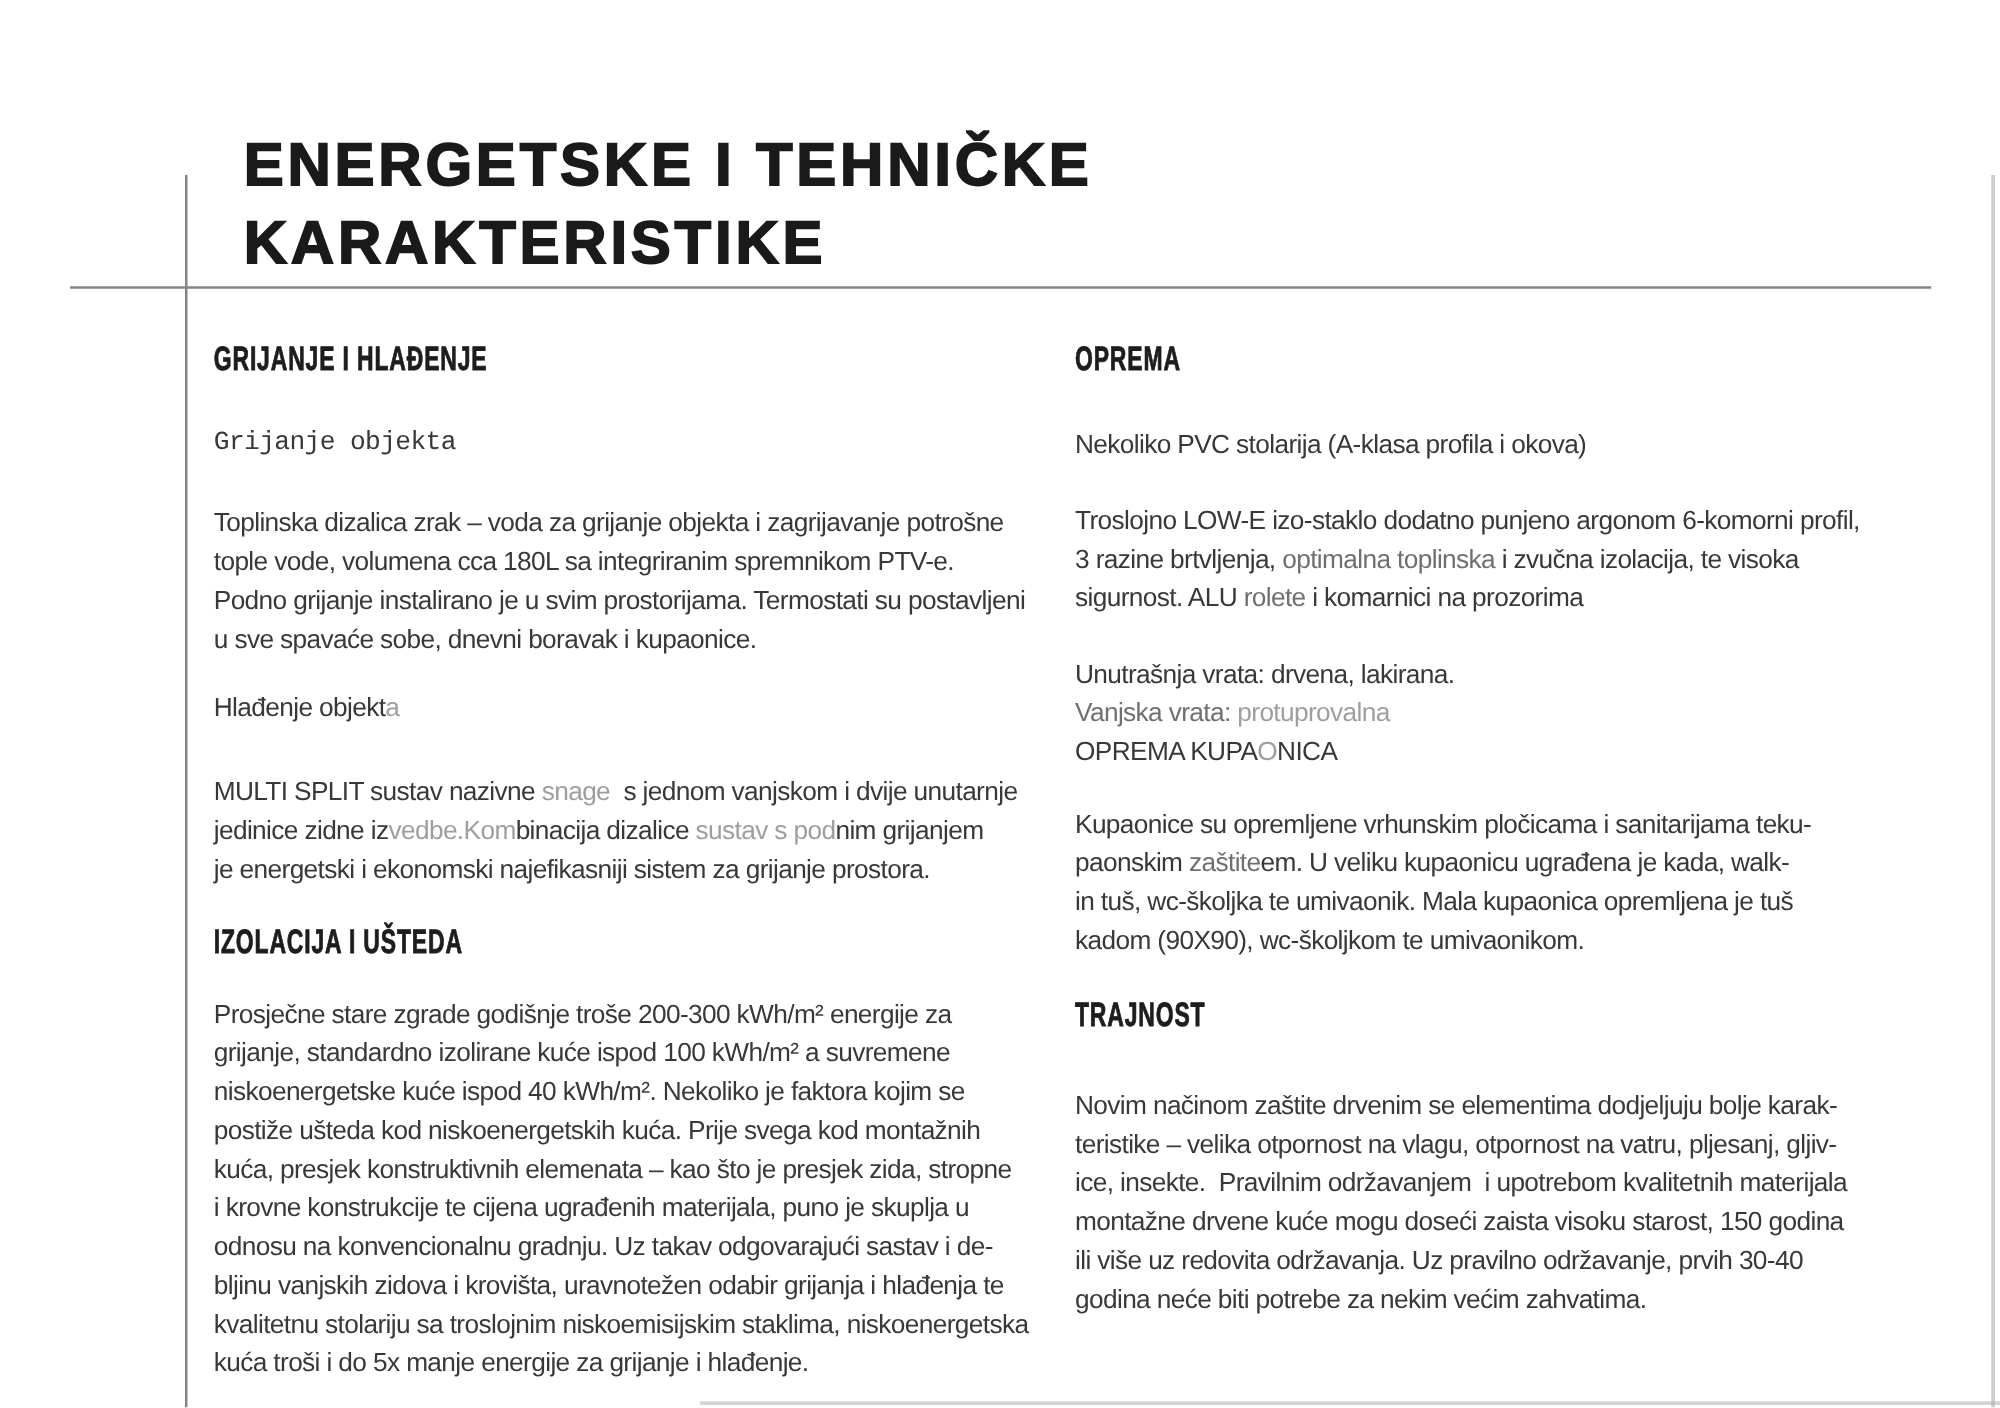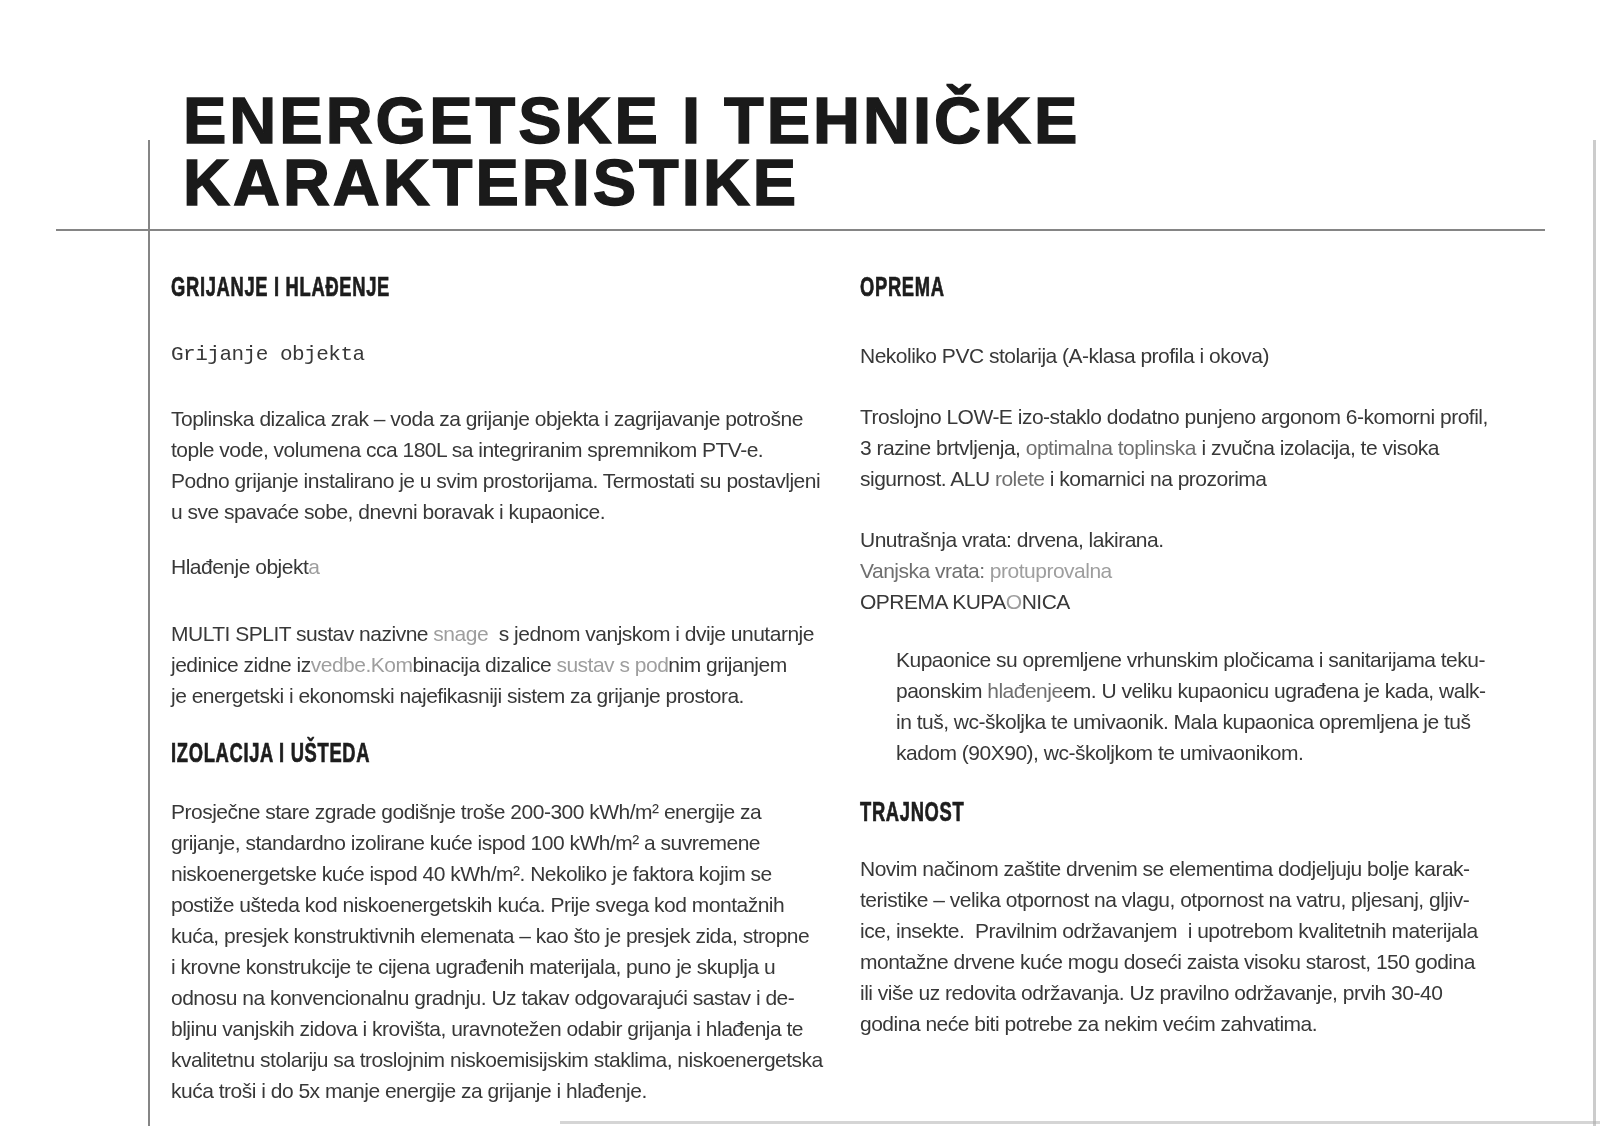--- a/index.html
+++ b/index.html
@@ -3,22 +3,22 @@
 <meta charset="utf-8">
 <title>Energetske i tehničke karakteristike</title>
 <style>
   html,body{margin:0;padding:0;}
   body{
     width:1600px;height:1126px;position:relative;background:#ffffff;
     font-family:"Liberation Sans", sans-serif;overflow:hidden;
     -webkit-font-smoothing:antialiased;
   }
   .page-title{
-    position:absolute;left:179px;top:86px;margin:4px;
-    font-size:65px;line-height:62px;font-weight:bold;
+    position:absolute;left:179px;top:86px;margin:16px;
+    font-size:48px;line-height:62px;font-weight:bold;
     letter-spacing:3px;color:var(--title,#1a1a1a);
     -webkit-text-stroke:1.4px var(--title,#1a1a1a);
     white-space:nowrap;
   }
   .page-title .tline{display:block;}
   .rule-h{position:absolute;left:56px;top:229px;width:1489px;height:2px;background:var(--rule,#8d8d8d);}
   .rule-v{position:absolute;left:148px;top:140px;width:2px;height:986px;background:var(--rule,#8d8d8d);}
   .edge-right{position:absolute;left:1593px;top:140px;width:3px;height:986px;background:#a2a2a2;opacity:.55;}
   .edge-bottom{position:absolute;left:560px;top:1121px;width:1040px;height:3px;background:#ababab;opacity:.5;}
   .col{position:absolute;top:268px;width:700px;}
@@ -34,22 +34,22 @@
     margin:0;font-size:21px;line-height:31px;letter-spacing:-0.5px;
     color:var(--body,#383838);white-space:pre-wrap;
   }
   .tone-dim{color:var(--dim,#6f6f6f);}
   .tone-muted{color:var(--muted,#9e9e9e);}
   
   .L-h1{margin-top:2px;}  .L-s1{margin-top:35px;font-family:Liberation Mono, monospace;} .L-p1{margin-top:33px;}
   .L-s2{margin-top:24px;} .L-p2{margin-top:36px;} .L-h2{margin-top:25px;}
   .L-p3{margin-top:26px;}
   .R-h1{margin-top:2px;}  .R-s1{margin-top:36px;} .R-p1{margin-top:30px;}
-  .R-doors{margin-top:30px;} .R-s2{} .R-p2{margin-top:27px;margin-left:36px;}
-  .R-h2{margin-top:27px;} .R-p3{margin-top:24px;}
+  .R-doors{margin-top:30px;} .R-s2{} .R-p2{margin-top:27px;}
+  .R-h2{margin-top:27px;} .R-p3{margin-top:40px;}
 </style>
 </head>
 <body>
 
 <div>
 
   <h1 class="page-title">
     <span class="tline">ENERGETSKE I TEHNIČKE</span>
     <span class="tline">KARAKTERISTIKE</span>
   </h1>
@@ -86,21 +86,21 @@
   <section class="col col-right">
     <h2 class="heading R-h1">OPREMA</h2>
     <p class="body R-s1">Nekoliko PVC stolarija (A-klasa profila i okova)</p>
     <p class="body R-p1"><span>Troslojno LOW-E izo-staklo dodatno punjeno argonom 6-komorni profil,
 3 razine brtvljenja, </span><span class="tone-dim">optimalna toplinska</span><span> i zvučna izolacija, te visoka
 sigurnost. ALU </span><span class="tone-dim">rolete</span><span> i komarnici na prozorima</span></p>
     <p class="body R-doors"><span>Unutrašnja vrata: drvena, lakirana.
 </span><span class="tone-dim">Vanjska vrata: </span><span class="tone-muted">protuprovalna</span></p>
     <p class="body R-s2"><span>OPREMA KUPA</span><span class="tone-muted">O</span><span>NICA</span></p>
     <p class="body R-p2"><span>Kupaonice su opremljene vrhunskim pločicama i sanitarijama teku-
-paonskim </span><span class="tone-dim">hlađenje</span><span>em. U veliku kupaonicu ugrađena je kada, walk-
+paonskim </span><span class="tone-dim">zaštite</span><span>em. U veliku kupaonicu ugrađena je kada, walk-
 in tuš, wc-školjka te umivaonik. Mala kupaonica opremljena je tuš
 kadom (90X90), wc-školjkom te umivaonikom.</span></p>
     <h2 class="heading R-h2">TRAJNOST</h2>
     <p class="body R-p3">Novim načinom zaštite drvenim se elementima dodjeljuju bolje karak-
 teristike – velika otpornost na vlagu, otpornost na vatru, pljesanj, gljiv-
 ice, insekte.  Pravilnim održavanjem  i upotrebom kvalitetnih materijala
 montažne drvene kuće mogu doseći zaista visoku starost, 150 godina
 ili više uz redovita održavanja. Uz pravilno održavanje, prvih 30-40
 godina neće biti potrebe za nekim većim zahvatima.</p>
   </section>

